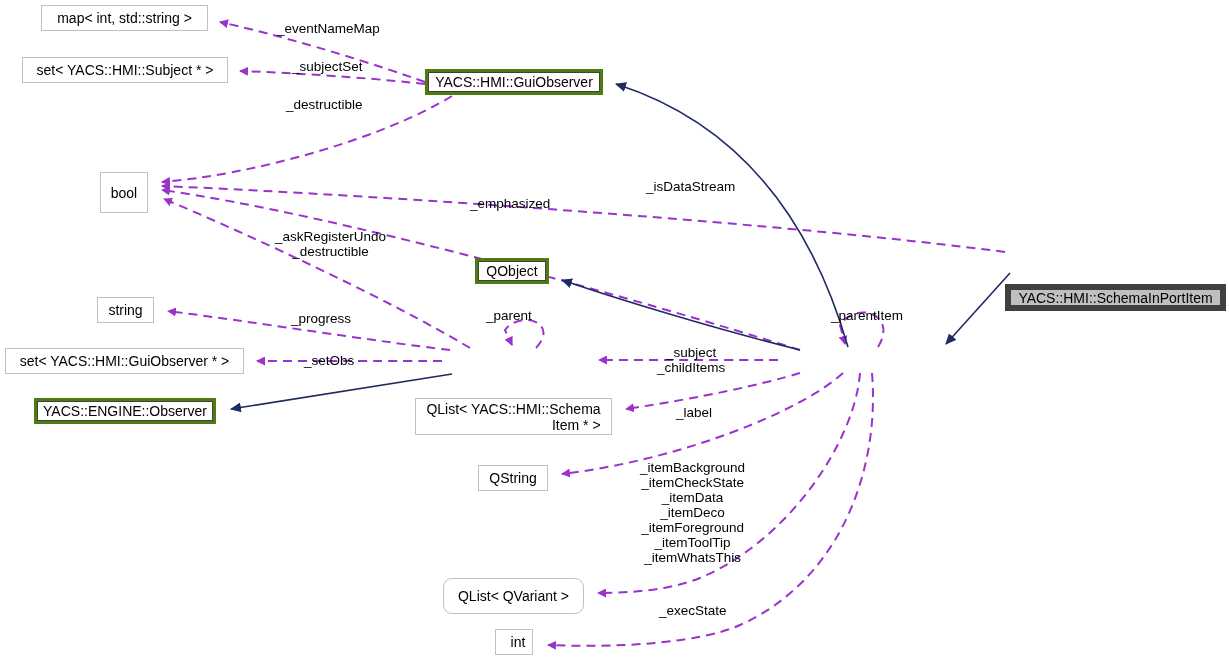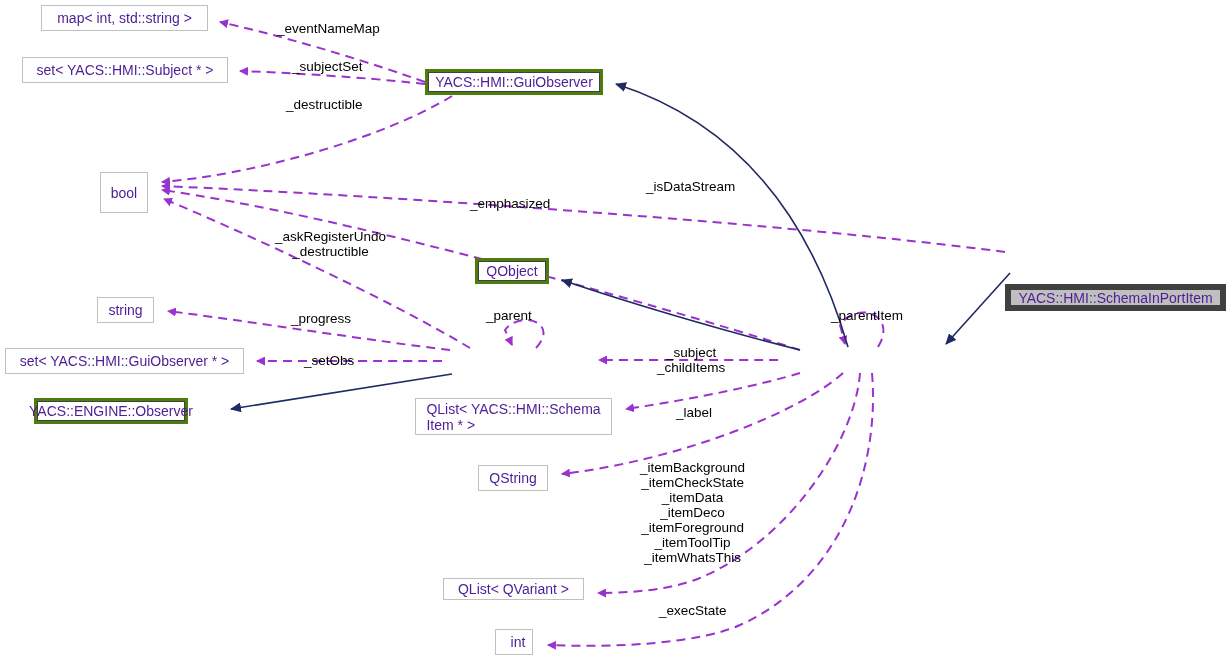--- a/index.html
+++ b/index.html
@@ -22,24 +22,24 @@
     width: 1229px;
     height: 661px;
     pointer-events: none;
   }
   .node {
     position: absolute;
     box-sizing: border-box;
     display: flex;
     align-items: center;
     justify-content: center;
-    text-align: left;
+    text-align: right;
     font-size: 14px;
     line-height: 16px;
-    color: #4c1d95;
+    color: #000000;
     background: #ffffff;
     white-space: pre-line;
   }
   .node.plain {
     border: 1px solid #c0c0c0;
   }
   .node.strong {
     border: 3px solid #4d7c0f;
     box-shadow: 0 0 0 1px #404040 inset;
   }
@@ -111,28 +111,28 @@
   <div class="node current" style="left:1005px; top:246px; width:221px; height:27px;">YACS::HMI::SchemaInPortItem</div>
 
   <div class="node strong" style="left:475px; top:258px; width:74px; height:26px;">QObject</div>
 
   <div class="node plain" style="left:97px; top:297px; width:57px; height:26px;">string</div>
 
   <div class="node plain" style="left:5px; top:348px; width:239px; height:26px;">set&lt; YACS::HMI::GuiObserver * &gt;</div>
 
 
 
-  <div class="node strong" style="left:34px; top:398px; width:154px; height:26px;">YACS::ENGINE::Observer</div>
+  <div class="node strong" style="left:34px; top:398px; width:182px; height:26px;">YACS::ENGINE::Observer</div>
 
   <div class="node plain" style="left:415px; top:398px; width:197px; height:37px;">QList&lt; YACS::HMI::Schema
 Item * &gt;</div>
 
   <div class="node plain" style="left:478px; top:465px; width:70px; height:26px;">QString</div>
 
-  <div class="node plain" style="left:443px; top:578px; width:141px; height:22px;">QList&lt; QVariant &gt;</div>
+  <div class="node plain" style="left:443px; top:578px; width:141px; height:36px;border-radius:9px;">QList&lt; QVariant &gt;</div>
 
   <div class="node plain" style="left:495px; top:629px; width:38px; height:26px;padding-left:8px;">int</div>
 
   <div class="edge-label left" style="left:277px; top:21px;">_eventNameMap</div>
 
   <div class="edge-label left" style="left:292px; top:59px;">_subjectSet</div>
 
   <div class="edge-label left" style="left:286px; top:97px;">_destructible</div>
 
   <div class="edge-label left" style="left:646px; top:179px;">_isDataStream</div>

